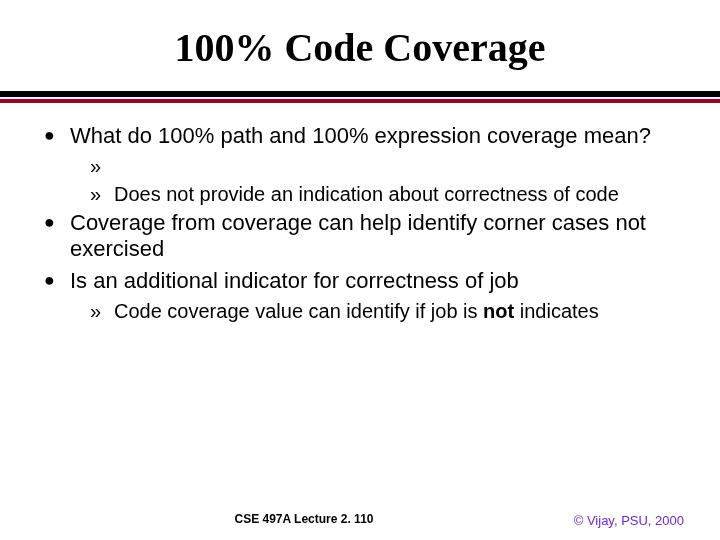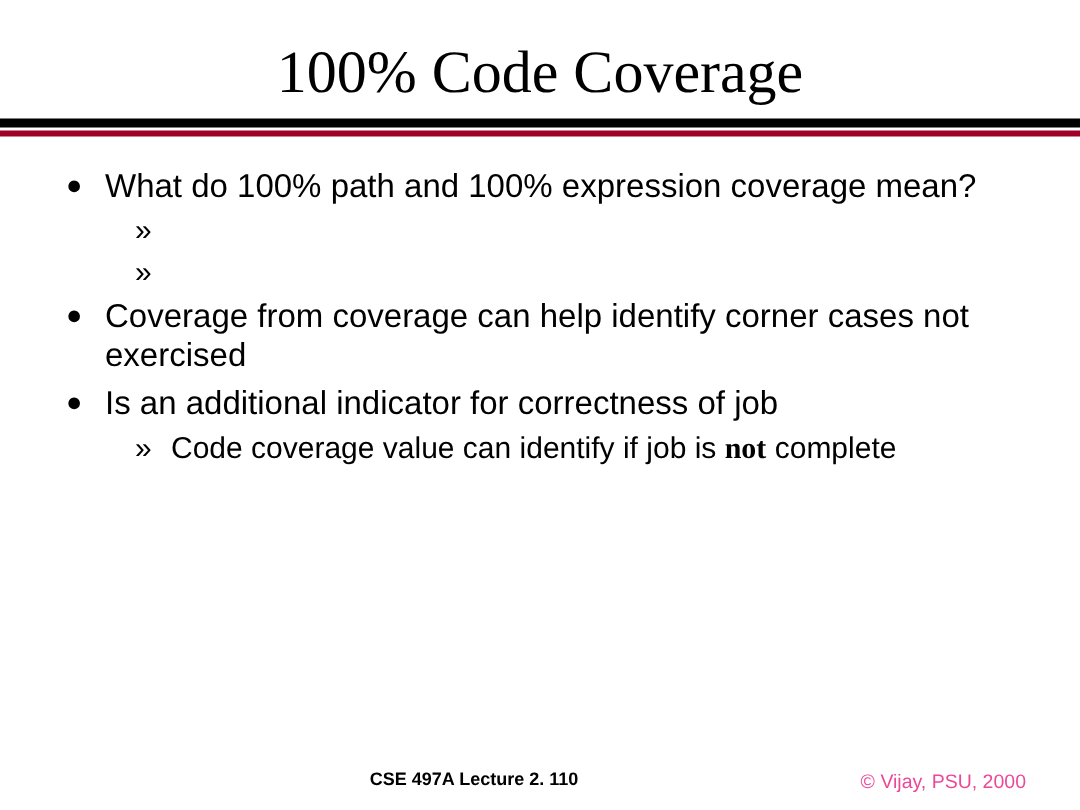--- a/index.html
+++ b/index.html
@@ -1,30 +1,30 @@
 <!DOCTYPE html>
 <html><head>
 <meta charset="utf-8">
 <style>
   * { margin: 0; padding: 0; box-sizing: border-box; }
   html, body { width: 720px; height: 540px; background: #fff; font-family: Arial, Helvetica, sans-serif; }
   .slide { width: 720px; height: 540px; position: relative; padding: 24px 40px 0 40px; }
-  .title { font-family: "Book Antiqua", Palatino, Georgia, serif; font-weight: normal; font-size: 40px; text-align: center; color: #000; margin-bottom: 8px; }
+  .title { font-family: "Book Antiqua", Palatino, Georgia, serif; font-weight: bold; font-size: 40px; text-align: center; color: #000; margin-bottom: 20px; }
   .divider { height: 6px; background: #000; margin: 0 -40px 2px -40px; }
   .accent { height: 4px; background: #a00028; margin: 0 -40px 20px -40px; }
   .content { font-size: 22px; line-height: 1.18; color: #000; }
   .lvl1 { display: flex; margin-bottom: 6px; padding-left: 4px; }
   .lvl1 .bullet { flex: 0 0 26px; font-size: 18px; padding-top: 2px; }
   .lvl1 .text { flex: 1; }
   .lvl2 { display: flex; margin-bottom: 4px; padding-left: 50px; font-size: 20px; }
   .lvl2 .bullet { flex: 0 0 24px; }
   .lvl2 .text { flex: 1; }
-  .footer-center { position: absolute; bottom: 14px; left: 12px; width: 608px; text-align: center; font-size: 12px; font-weight: bold; color: #000; }
-  .footer-right { position: absolute; bottom: 12px; right: 36px; font-size: 13px; color: #ec4899; }
-  b.kw { font-weight: bold; font-family: Liberation Serif, serif; }
+  .footer-center { position: absolute; bottom: 14px; left: 0; width: 608px; text-align: center; font-size: 12px; font-weight: bold; color: #000; }
+  .footer-right { position: absolute; bottom: 12px; right: 36px; font-size: 13px; color: #6d28d9; }
+  b.kw { font-weight: bold; }
 </style>
 </head>
 <body>
 
 <div class="slide">
   <div class="title">100% Code Coverage</div>
   <div class="divider"></div>
   <div class="accent"></div>
 
   <div class="content">
@@ -33,34 +33,35 @@
       <div class="bullet">●</div>
       <div class="text">What do 100% path and 100% expression coverage mean?</div>
     </div>
 
     <div class="lvl2">
       <div class="bullet">»</div>
     </div>
 
     <div class="lvl2">
       <div class="bullet">»</div>
+      <div class="text">Does not provide an indication about correctness of code</div>
     </div>
 
     <div class="lvl1">
       <div class="bullet">●</div>
       <div class="text">Coverage from coverage can help identify corner cases not exercised</div>
     </div>
 
     <div class="lvl1">
       <div class="bullet">●</div>
       <div class="text">Is an additional indicator for correctness of job</div>
     </div>
 
     <div class="lvl2">
       <div class="bullet">»</div>
-      <div class="text"><span>Code coverage value can identify if job is </span><b class="kw">not</b><span> complete</span></div>
+      <div class="text"><span>Code coverage value can identify if job is </span><b class="kw">not</b><span> indicates</span></div>
     </div>
 
   </div>
 
   <div class="footer-center">CSE 497A Lecture 2. 110</div>
   <div class="footer-right">© Vijay, PSU, 2000</div>
 </div>
 
 </body></html>

